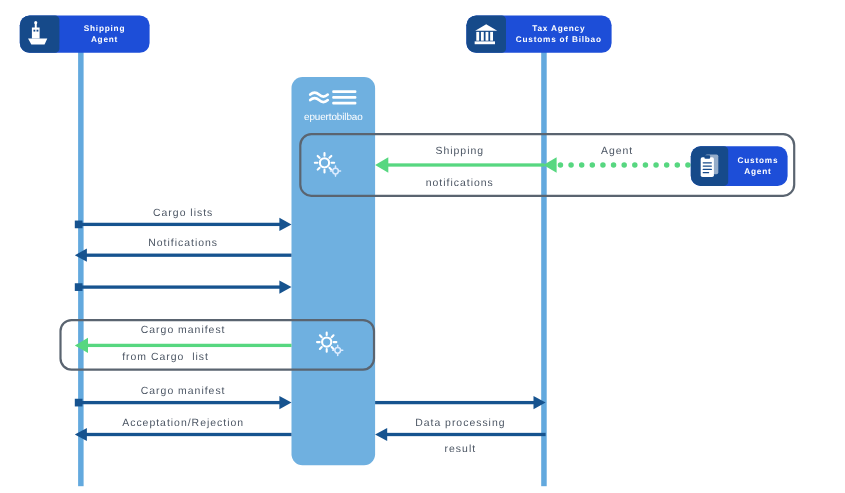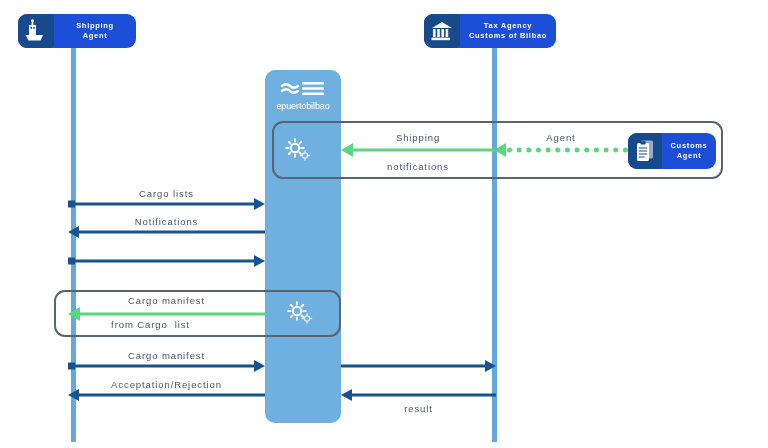--- a/index.html
+++ b/index.html
@@ -286,15 +286,16 @@
 
   <div class="msg" style="left:341px; top:358px; width:155px; height:16px;">
     <div class="msg-line blue" style="left:0; right:10px;"></div>
     <div class="arrowhead right blue" style="right:0;"></div>
   </div>
 
   <div class="msg" style="left:341px; top:387px; width:155px; height:16px;">
     <div class="msg-line blue" style="left:10px; right:0;"></div>
     <div class="arrowhead left blue" style="left:0;"></div>
   </div>
+  <div class="msg-label above" style="left:341px; top:379px; width:155px;">Data processing</div>
   <div class="msg-label below" style="left:341px; top:403px; width:155px;">result</div>
 
 </div>
 
 </body></html>

